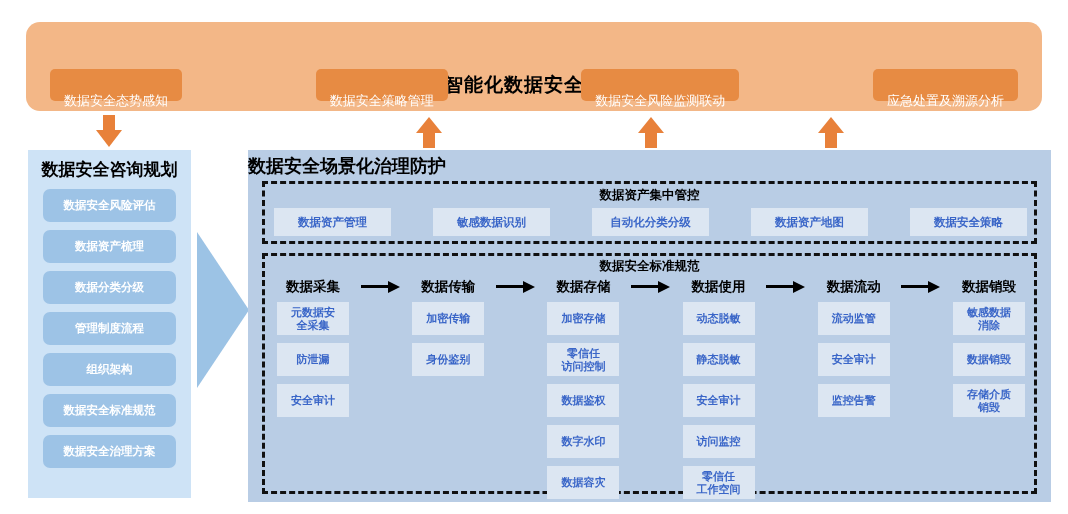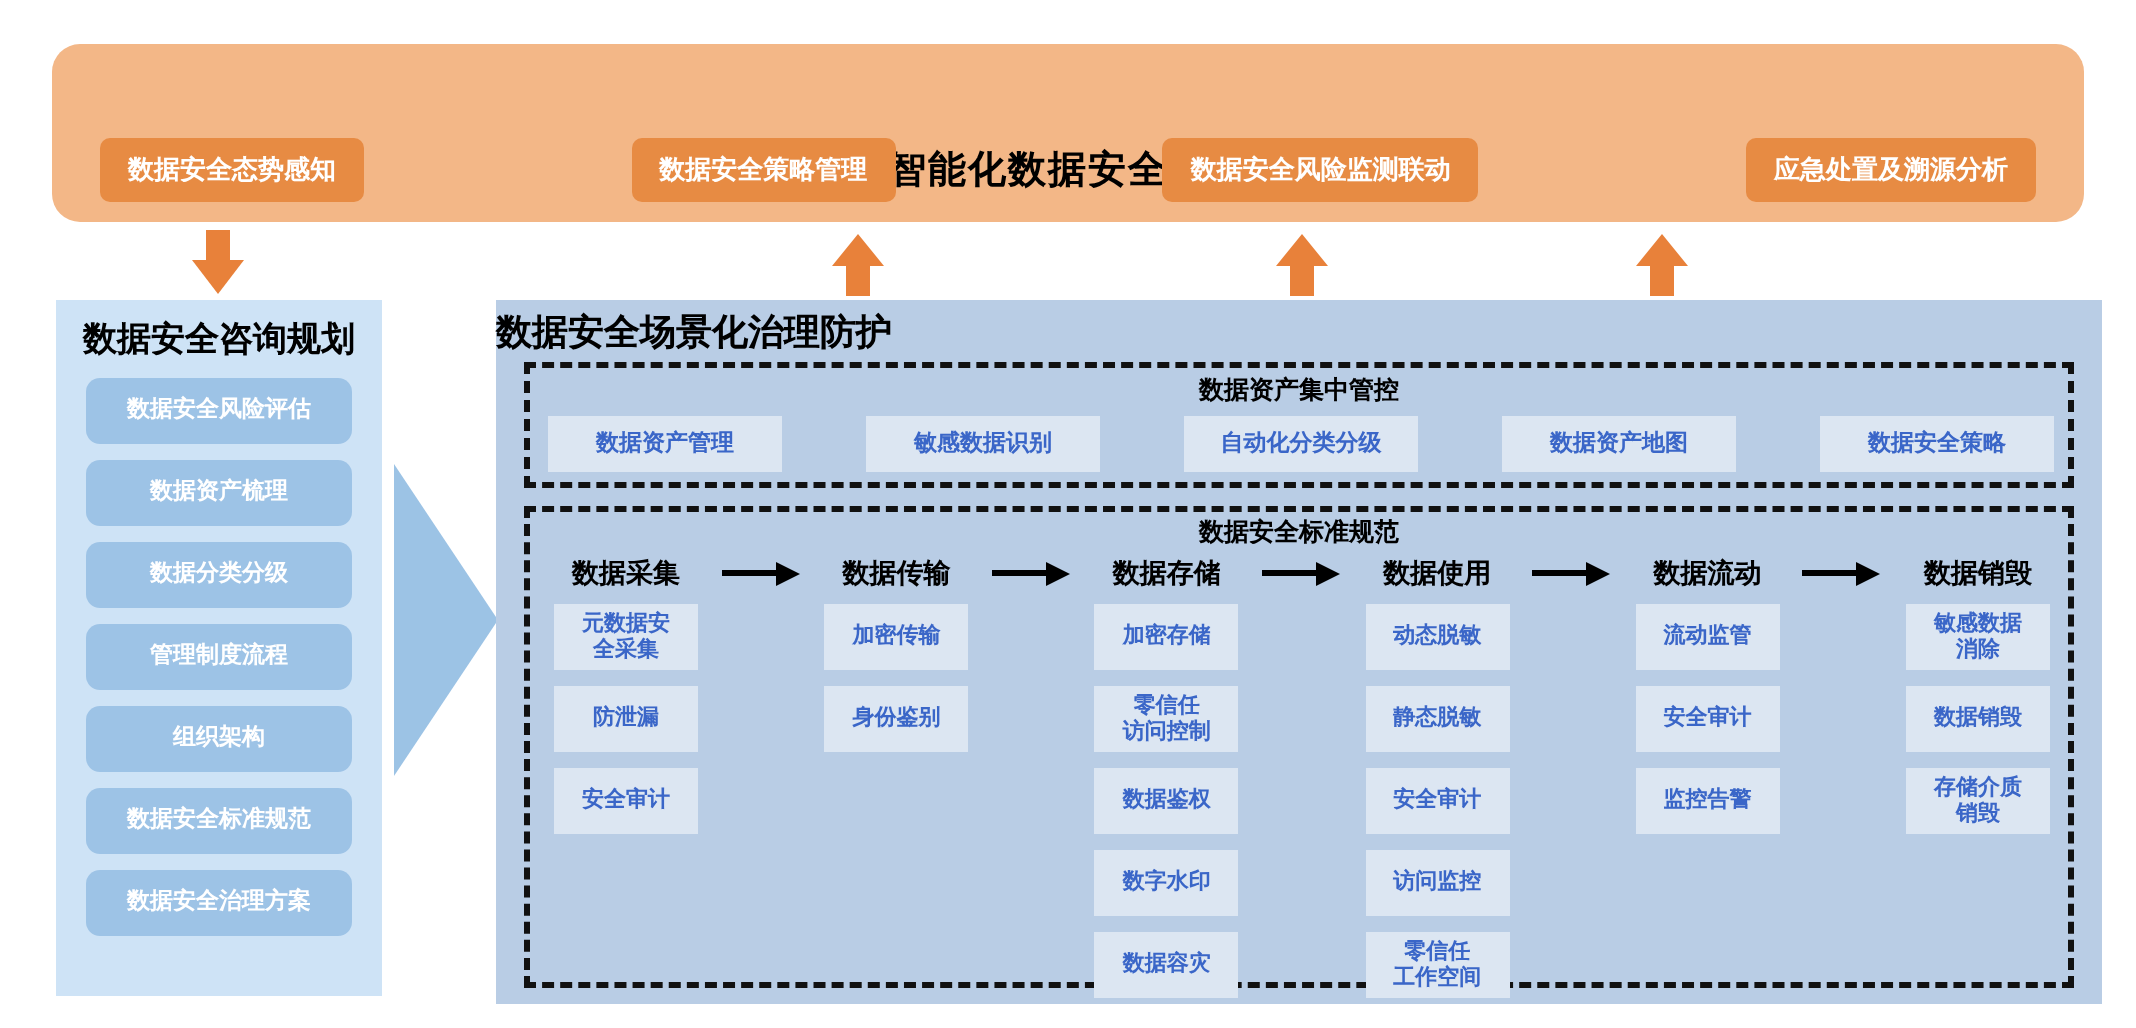--- a/index.html
+++ b/index.html
@@ -36,27 +36,27 @@
     left:24px; top:47px;
     width:968px;
     display:flex;
     justify-content:space-between;
     align-items:flex-start;
   }
   .top-btn{
     background:#E78B43;
     color:#ffffff;
     font-size:13px;
-    font-weight:bold;
+    font-weight:normal;
     border-radius:5px;
     height:32px;
     line-height:32px;
     text-align:center;
     white-space:nowrap;
-    padding:0 14px;
+    padding:16px 14px;
     box-sizing:border-box;
   }
 
   
   .arrow-down{
     position:absolute;
     width:26px;height:32px;
   }
   .arrow-down .shaft{
     position:absolute;left:7px;top:0;width:12px;height:17px;background:#E8813A;

